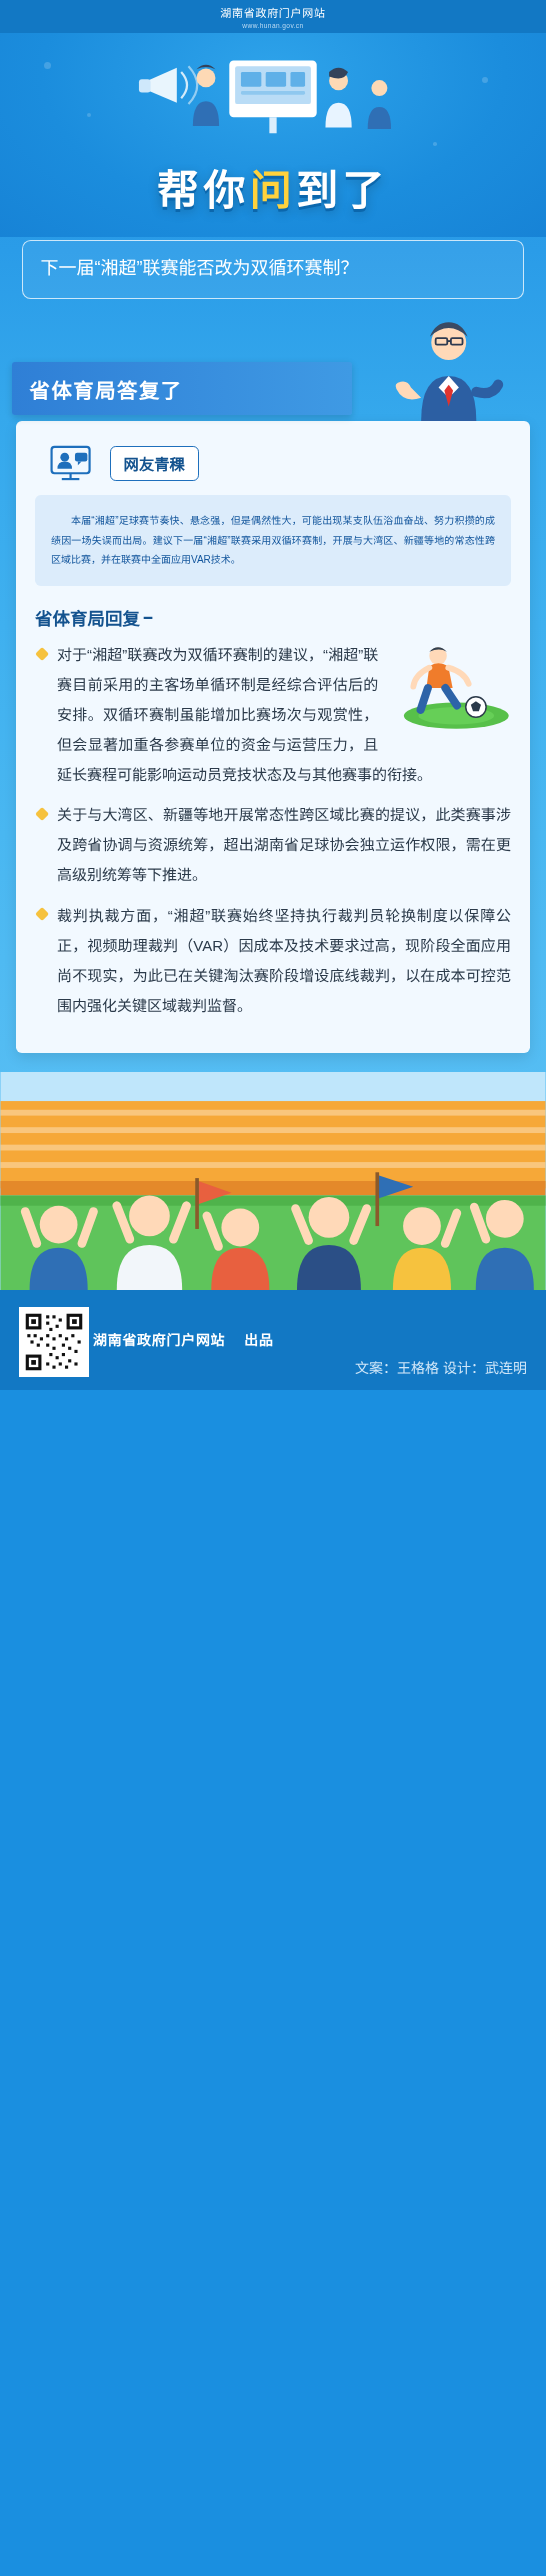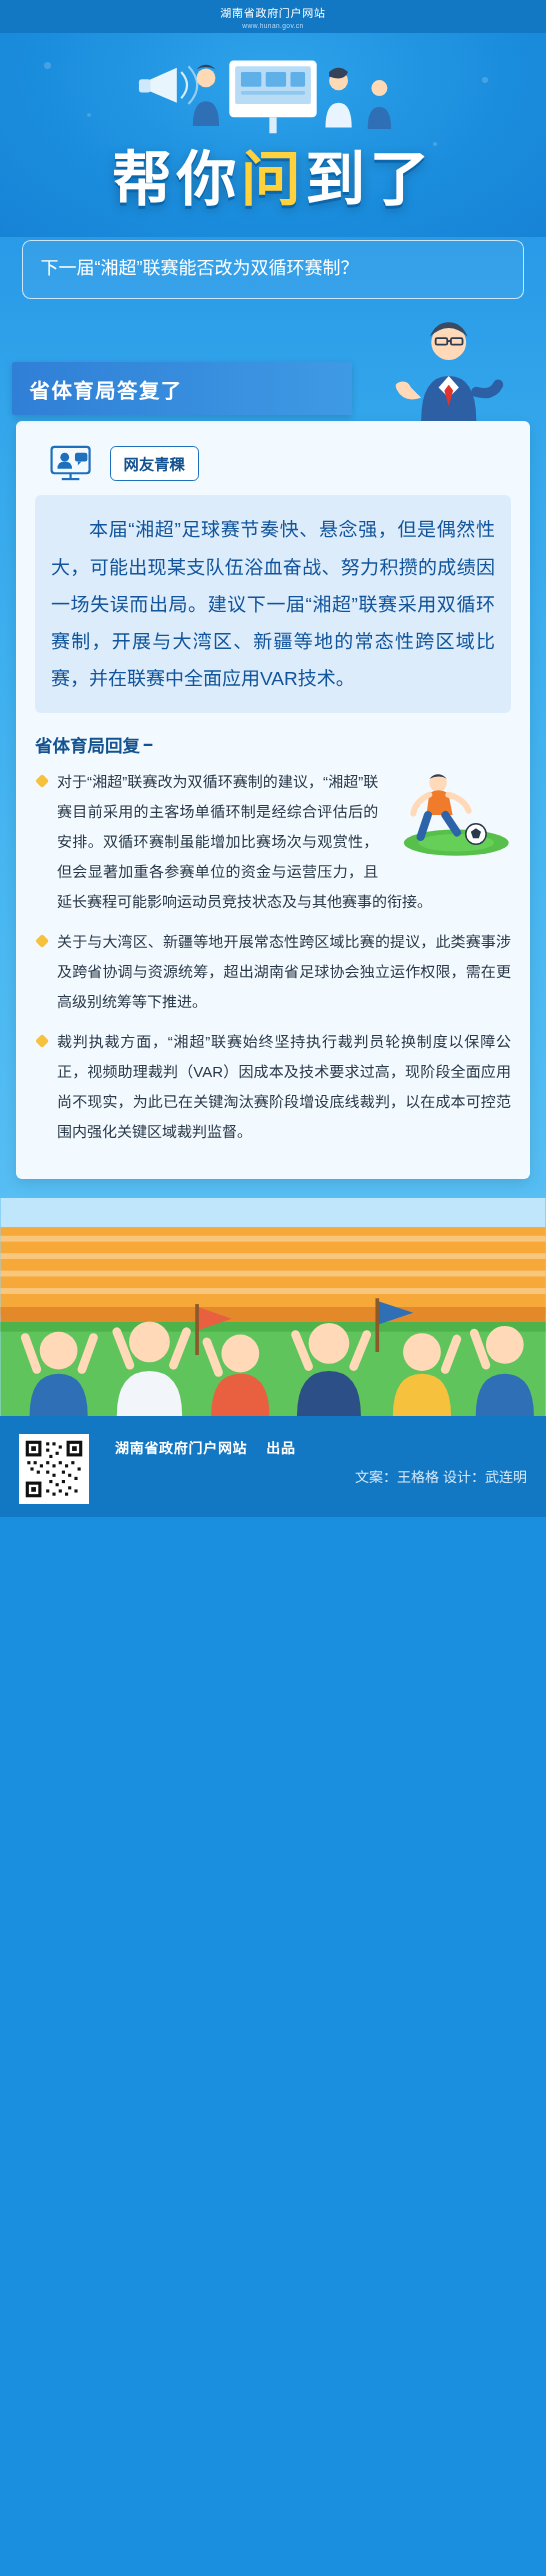--- a/index.html
+++ b/index.html
@@ -42,21 +42,21 @@
     transform: translateX(-50%);
     top: 7.3px;
     width: 306px;
     height: 102px;
   }
   .hero-title {
     position: absolute;
     bottom: 20.4px;
     width: 100%;
     text-align: center;
-    font-size: 60px;
+    font-size: 42px;
     font-weight: bold;
     color: #ffffff;
     letter-spacing: 4.4px;
     text-shadow: 0 2.9px 0 #0b67ad, 0 4.4px 10.2px rgba(0,0,0,.25);
     font-family: Liberation Serif, serif;
   }
   .hero-title .hl { color: #ffd23d; }
 
   
   .question-wrap { padding: 2.9px 22px 5.8px 22px; }
@@ -116,21 +116,21 @@
     font-size: 15.3px;
     color: #14538f;
     font-weight: bold;
     background: #ffffff;
   }
   .quote-block {
     background: #dcecfb;
     border-radius: 5.8px;
     padding: 16px 16px;
     color: #12559c;
-    font-size: 19px;
+    font-size: 10px;
     line-height: 1.95;
     text-align: justify;
     text-indent: 2em;
   }
 
   .reply-title {
     margin: 19px 0 7.3px 0;
     font-size: 17.5px;
     font-weight: bold;
     color: #14538f;
@@ -163,22 +163,22 @@
   .player-img { float: right; width: 124px; height: 91px; margin: 0 0 4.4px 8.7px; }
 
   
   .stadium { position: relative; height: 218px; margin-top: 19px; overflow: hidden; }
 
   
   .bottombar {
     background: #1278c4;
     padding: 17.5px 19px 13px 19px;
     display: flex;
-    align-items: flex-start;
-    gap: 26px;
+    align-items: flex-end;
+    gap: 4px;
     color: #fff;
   }
   .qr {
     width: 70px; height: 70px; background: #fff; padding: 3.6px; flex: none;
   }
   .bottom-texts { flex: 1; padding-top: 2.9px; }
   .bottom-line { font-size: 14px; font-weight: bold; letter-spacing: 0.7px; margin-bottom: 5.8px; }
   .bottom-line .sep { display: inline-block; width: 19px; }
   .credits { margin-top: 8.7px; font-size: 14px; color: #cfe6f8; text-align: right; }
 </style>

